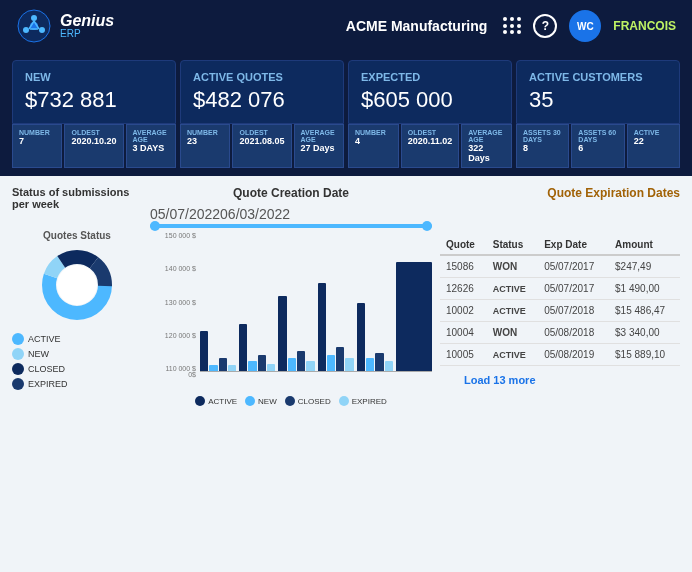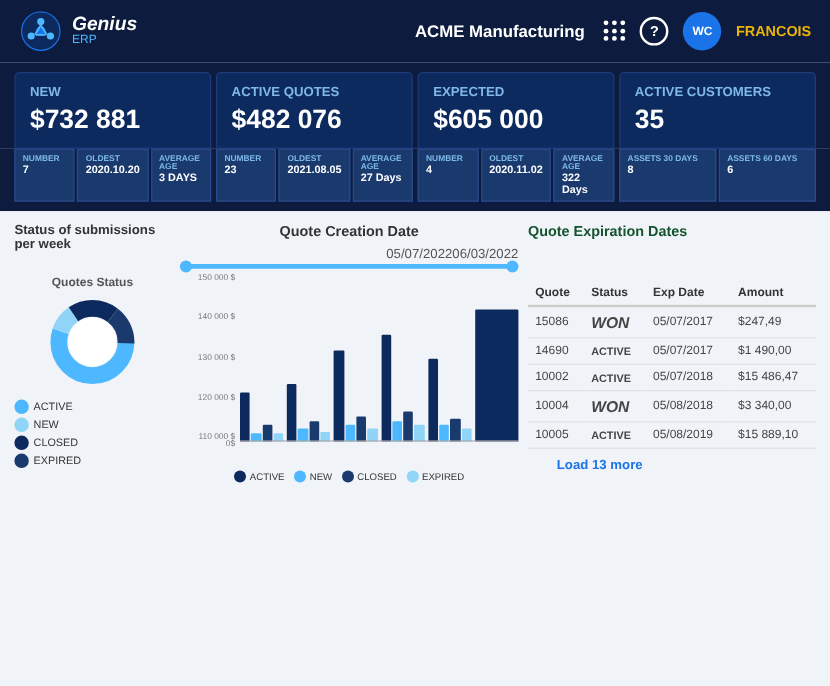--- a/index.html
+++ b/index.html
@@ -15,40 +15,40 @@
       justify-content: space-between;
     }
     .logo-area { display: flex; align-items: center; gap: 8px; }
     .logo-icon { width: 36px; height: 36px; }
     .header-center { display: flex; align-items: center; gap: 16px; color: white; font-size: 14px; font-weight: bold; }
     .header-icons { display: flex; align-items: center; gap: 12px; }
     .grid-icon { display: grid; grid-template-columns: 1fr 1fr 1fr; gap: 2px; width: 18px; height: 18px; }
     .grid-dot { background: white; border-radius: 50%; width: 4px; height: 4px; }
     .help-circle { width: 24px; height: 24px; border: 2px solid white; border-radius: 50%; display: flex; align-items: center; justify-content: center; color: white; font-size: 12px; font-weight: bold; cursor: pointer; }
     .user-avatar { width: 32px; height: 32px; background: #1a73e8; border-radius: 50%; display: flex; align-items: center; justify-content: center; color: white; font-size: 10px; font-weight: bold; }
-    .user-name { color: #eab308; font-size: 12px; font-weight: bold; }
+    .user-name { color: #bef264; font-size: 12px; font-weight: bold; }
 
     
     .kpi-row {
       display: flex;
       gap: 0;
       background: #0d1b3e;
       padding: 8px 12px 0;
     }
     .kpi-card {
       flex: 1;
       background: #0d2a5e;
       border: 1px solid #1e3a7a;
       padding: 10px 12px;
       margin: 0 4px 0 0;
       border-radius: 4px 4px 0 0;
     }
     .kpi-card:last-child { margin-right: 0; }
     .kpi-label { color: #7eb8e8; font-size: 11px; font-weight: bold; text-transform: uppercase; margin-bottom: 4px; }
-    .kpi-value { color: white; font-size: 22px; font-weight: bold; }
+    .kpi-value { color: white; font-size: 22px; font-weight: normal; }
 
     
     .stats-row {
       display: flex;
       background: #0d1b3e;
       padding: 0 12px 8px;
       gap: 4px;
     }
     .stat-group {
       flex: 1;
@@ -82,40 +82,40 @@
     .donut-container { display: flex; flex-direction: column; align-items: center; margin-bottom: 8px; }
     .donut-label { font-size: 10px; color: #555; font-weight: bold; margin-bottom: 4px; }
     .donut-svg { width: 80px; height: 80px; }
     .legend { margin-top: 4px; }
     .legend-item { display: flex; align-items: center; gap: 4px; margin-bottom: 3px; font-size: 9px; color: #333; }
     .legend-dot { width: 12px; height: 12px; border-radius: 50%; flex-shrink: 0; }
 
     
     .center-panel { flex: 1; }
     .chart-title { font-size: 12px; font-weight: bold; color: #333; text-align: center; margin-bottom: 6px; }
-    .date-range { display: flex; justify-content: flex-end; font-size: 11px; color: #555; margin-bottom: 2px; }
+    .date-range { display: flex; justify-content: flex-start; font-size: 14px; color: #555; margin-bottom: 2px; }
     .date-slider { height: 4px; background: #4db8ff; border-radius: 2px; margin-bottom: 4px; position: relative; }
     .date-slider::before { content: ''; position: absolute; left: 0; top: -3px; width: 10px; height: 10px; background: #4db8ff; border-radius: 50%; }
     .date-slider::after { content: ''; position: absolute; right: 0; top: -3px; width: 10px; height: 10px; background: #4db8ff; border-radius: 50%; }
     .chart-subtitle { font-size: 9px; color: #555; margin-bottom: 4px; }
     .bar-chart { position: relative; height: 160px; display: flex; align-items: flex-end; gap: 3px; padding-left: 50px; padding-bottom: 20px; }
     .y-axis { position: absolute; left: 0; top: 0; bottom: 20px; display: flex; flex-direction: column; justify-content: space-between; }
     .y-label { font-size: 7px; color: #777; text-align: right; width: 46px; }
     .bar-group { display: flex; gap: 1px; align-items: flex-end; flex: 1; }
     .chart-legend { display: flex; gap: 8px; justify-content: center; margin-top: 4px; flex-wrap: wrap; }
     .chart-legend-item { display: flex; align-items: center; gap: 3px; font-size: 8px; color: #333; }
     .chart-legend-dot { width: 10px; height: 10px; border-radius: 50%; flex-shrink: 0; }
 
     
     .right-panel { width: 240px; flex-shrink: 0; }
-    .table-title { font-size: 12px; font-weight: bold; color: #14532d; margin-bottom: 20px; }
+    .table-title { font-size: 12px; font-weight: bold; color: #a16207; margin-bottom: 20px; text-align: right; }
     .data-table { width: 100%; border-collapse: collapse; font-size: 10px; margin-top: 35px; }
     .data-table th { color: #333; font-weight: bold; padding: 4px 6px; border-bottom: 2px solid #ccc; text-align: left; }
     .data-table td { padding: 5px 6px; border-bottom: 1px solid #e0e0e0; color: #444; }
-    .status-won { color: #0d2a5e; font-weight: bold; font-size: 13px; font-style: italic; }
+    .status-won { color: #0d2a5e; font-weight: bold; font-size: 10px; }
     .status-active { color: #1a73e8; font-weight: bold; font-size: 9px; }
     .load-more { color: #1a73e8; font-size: 11px; font-weight: bold; cursor: pointer; margin-top: 8px; display: inline-block; padding-left: 24px; }
 
     .zero-line { position: absolute; bottom: 20px; left: 50px; right: 0; height: 1px; background: #aaa; }
     .zero-label { position: absolute; bottom: 14px; left: 0; font-size: 7px; color: #777; width: 46px; text-align: right; }
   </style>
 </head>
 <body>
 
 <div class="header">
@@ -221,20 +221,24 @@
     </div>
     <div class="stat-group">
       <div class="stat-item">
         <div class="stat-label">ASSETS 30 days</div>
       <div class="stat-value">8</div>
       </div>
       <div class="stat-item">
         <div class="stat-label">ASSETS 60 days</div>
       <div class="stat-value">6</div>
       </div>
+      <div class="stat-item">
+        <div class="stat-label">ACTIVE</div>
+      <div class="stat-value">22</div>
+      </div>
     </div>
   </div>
 
 <div class="main-content">
 
   <div class="left-panel">
     <div class="panel-title">Status of submissions per week</div>
     <div class="donut-container">
       <div class="donut-label">Quotes Status</div>
       <svg class="donut-svg" viewBox="0 0 80 80">
@@ -363,21 +367,21 @@
           </tr>
         </thead>
       <tbody id="table-body">
           <tr>
             <td>15086</td>
             <td class="status-won">WON</td>
             <td>05/07/2017</td>
             <td>$247,49</td>
           </tr>
           <tr>
-            <td>14690</td>
+            <td>12626</td>
             <td class="status-active">ACTIVE</td>
             <td>05/07/2017</td>
             <td>$1 490,00</td>
           </tr>
           <tr>
             <td>10002</td>
             <td class="status-active">ACTIVE</td>
             <td>05/07/2018</td>
             <td>$15 486,47</td>
           </tr>

